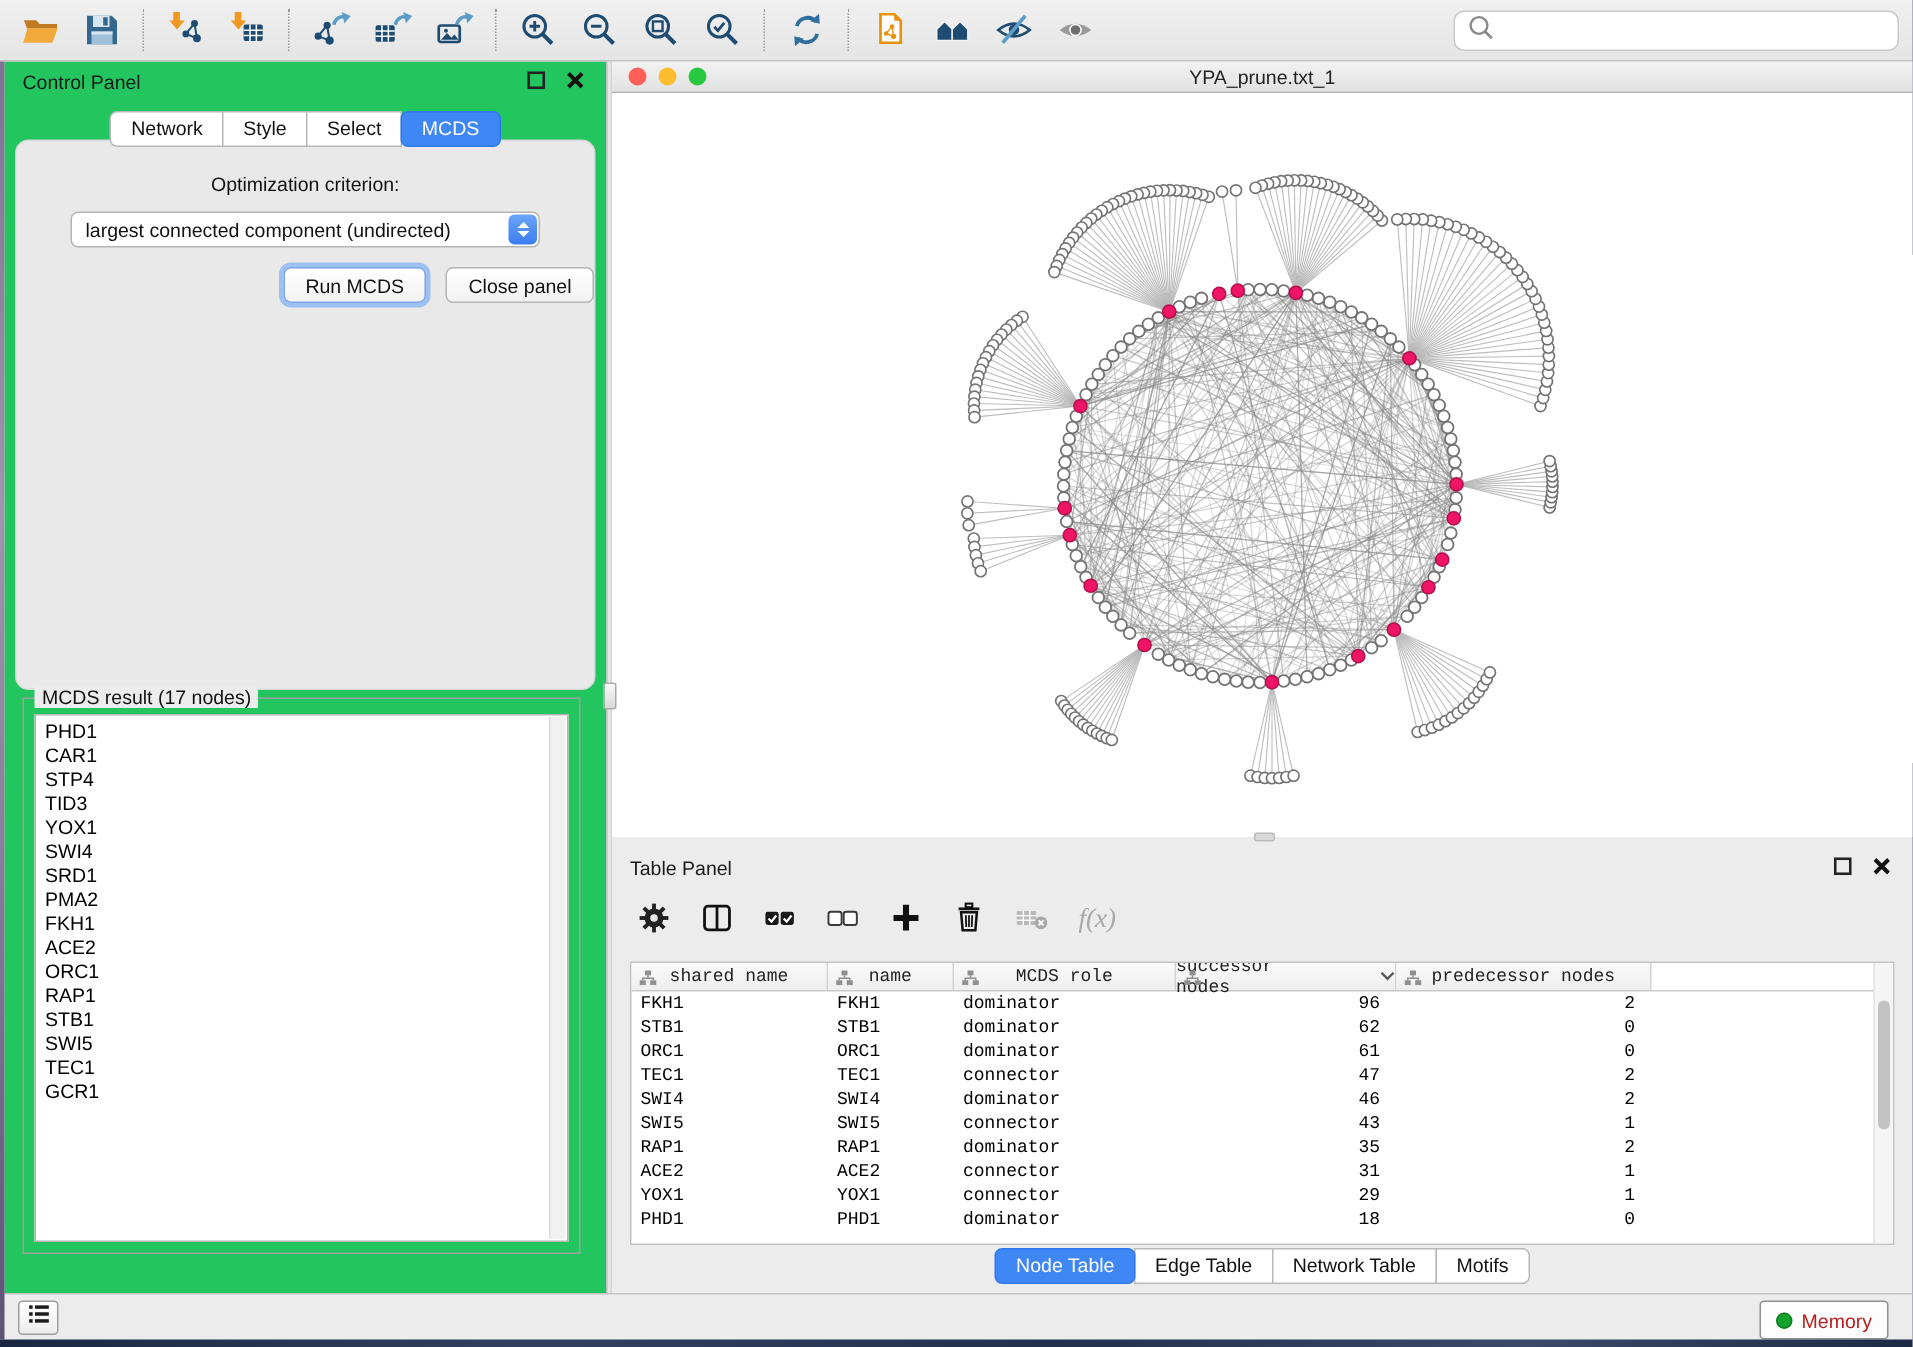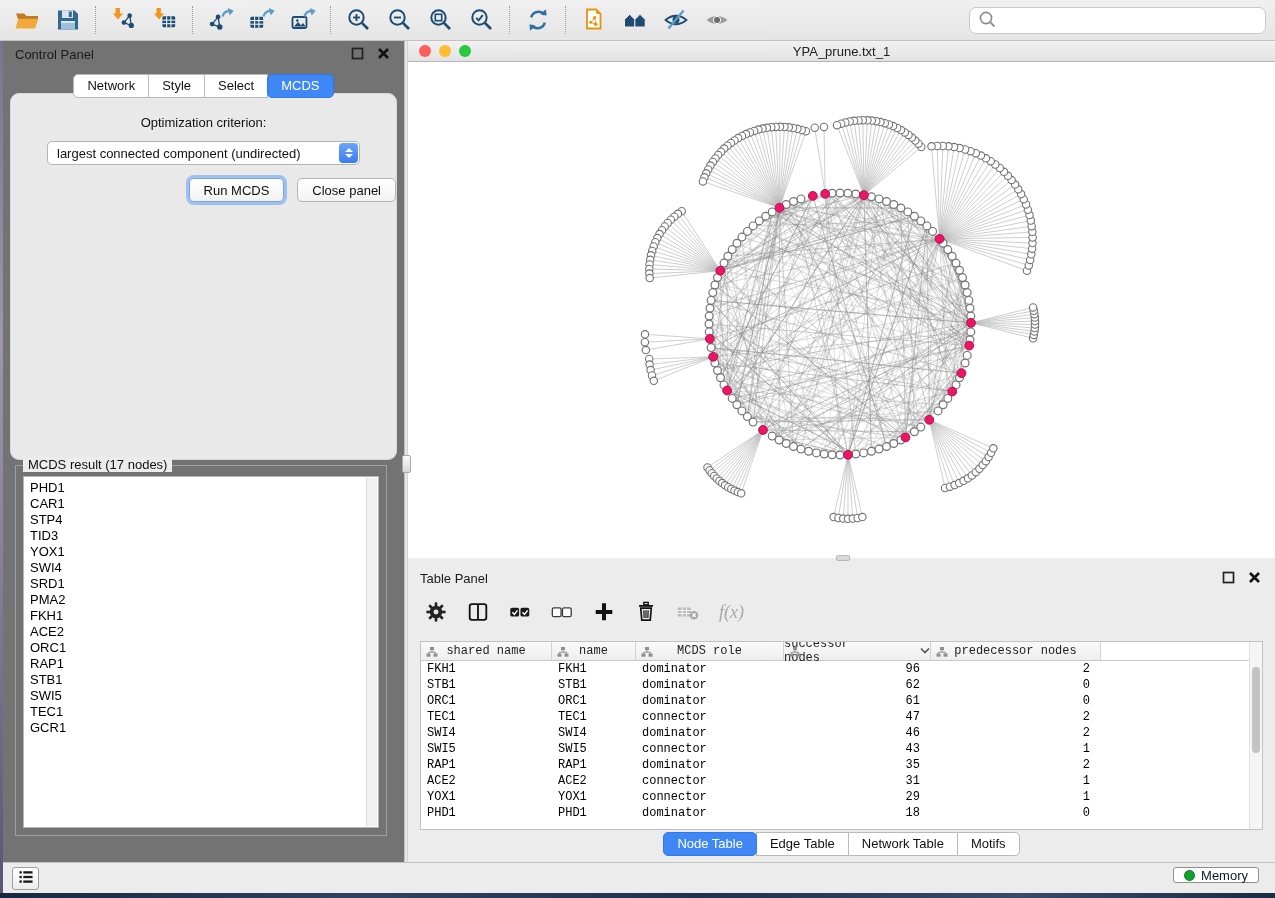--- a/index.html
+++ b/index.html
@@ -12,21 +12,21 @@
     background:linear-gradient(#f0f0f0,#e5e5e5); border-bottom:1px solid #c2c2c2;
     display:flex; align-items:center; padding-left:6px; z-index:20; }
   .tb-group { display:flex; align-items:center; }
   .tb-btn { width:41px; height:34px; display:flex; align-items:center; justify-content:center; border-radius:4px; }
   .tb-sep { width:0; height:28px; border-left:1px dotted #9b9b9b; margin:0 7px; }
   .search-box { position:absolute; right:9px; top:7px; width:297px; height:27px; background:#fff;
     border:1px solid #c9c9c9; border-radius:7px; display:flex; align-items:center; padding-left:7px; }
   .search-box input { border:none; outline:none; flex:1; height:22px; font-size:13px; background:transparent; }
 
   
-  .control-panel { position:absolute; left:3px; top:41px; width:401px; height:821px; background:#737373; }
+  .control-panel { position:absolute; left:3px; top:41px; width:401px; height:821px; background:#22c55e; }
   .panel-header { height:27px; display:flex; align-items:center; padding:0 12px; font-size:13px; color:#1a1a1a; }
   .win-controls { margin-left:auto; display:flex; align-items:center; gap:9px; }
   .cp-tabs { position:absolute; left:0; right:0; top:33px; display:flex; justify-content:center; z-index:3; }
   .tab { font-size:13px; padding:3px 13px 4px; background:#fff; border:1px solid #b9b9b9; margin-left:-1px;
     color:#111; white-space:nowrap; }
   .tab:first-child { border-radius:5px 0 0 5px; margin-left:0; }
   .tab:last-child { border-radius:0 5px 5px 0; }
   .tab.active { background:#3f87f5; color:#fff; border-color:#2f79ec; border-radius:5px; z-index:2; }
   .cp-inner { position:absolute; left:7px; top:52px; width:387px; height:367px; background:#e9e9e9;
     border:1px solid #d9d9d9; border-radius:9px; }
@@ -80,22 +80,22 @@
   .td.text { padding-left:6px; text-align:left; }
   .td.num { padding-right:11px; text-align:right; }
   .t-scroll { position:absolute; right:0; top:0; bottom:0; width:13px; background:#f5f5f5; border-left:1px solid #e2e2e2; }
   .t-thumb { position:absolute; left:2px; top:25px; width:8px; height:86px; background:#c3c3c3; border-radius:4px; }
   .tp-tabs { position:absolute; left:0; right:0; top:267px; display:flex; justify-content:center; }
 
   
   .status-bar { position:absolute; left:0; top:862px; width:1275px; height:31px; background:#ececec; border-top:1px solid #c4c4c4; }
   .list-btn { position:absolute; left:12px; top:4px; width:27px; height:23px; background:linear-gradient(#fff,#ededed);
     border:1px solid #9e9e9e; border-radius:3px; display:flex; align-items:center; justify-content:center; }
-  .memory-btn { position:absolute; right:16px; top:4px; height:16px; display:flex; align-items:center; gap:6px;
-    padding:0 10px; background:#fdfdfd; border:1px solid #8f8f8f; border-radius:3px; font-size:13px; color:#0f172a; }
+  .memory-btn { position:absolute; right:16px; top:4px; height:26px; display:flex; align-items:center; gap:6px;
+    padding:0 10px; background:#fdfdfd; border:1px solid #8f8f8f; border-radius:3px; font-size:13px; color:#b91c1c; }
   .mem-dot { width:11px; height:11px; border-radius:50%; background:#12a12b; border:1px solid #0c7c1f; }
 
   
   .wp-left { position:absolute; left:0; top:41px; width:3px; height:852px;
     background:linear-gradient(180deg,#7d7291,#a095ad 35%,#8b7f9d 60%,#5d5377); z-index:30; }
   .wp-bottom { position:absolute; left:0; top:893px; width:1275px; height:5px;
     background:linear-gradient(90deg,#1a2742,#31415f 28%,#22304d 55%,#3a4a68 80%,#1d2a45); z-index:30; }
 </style>
 </head>
 <body>

